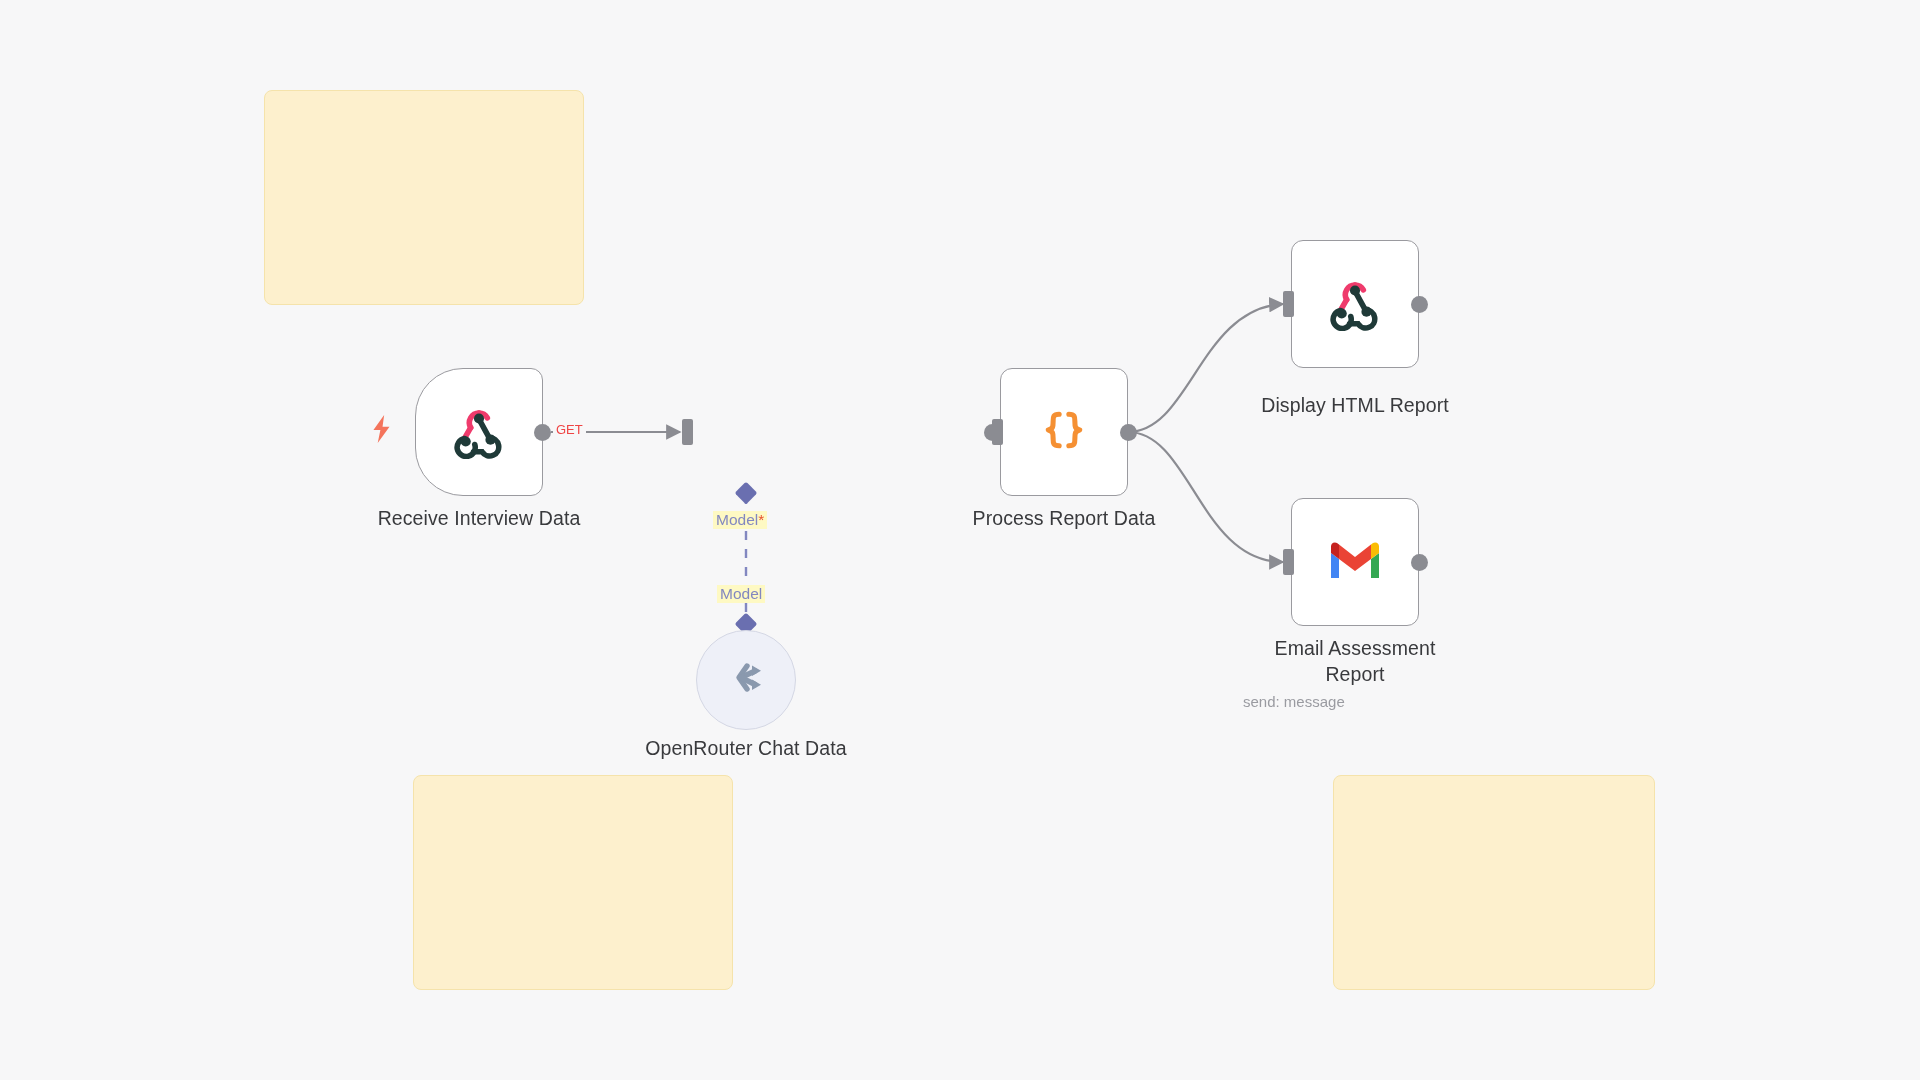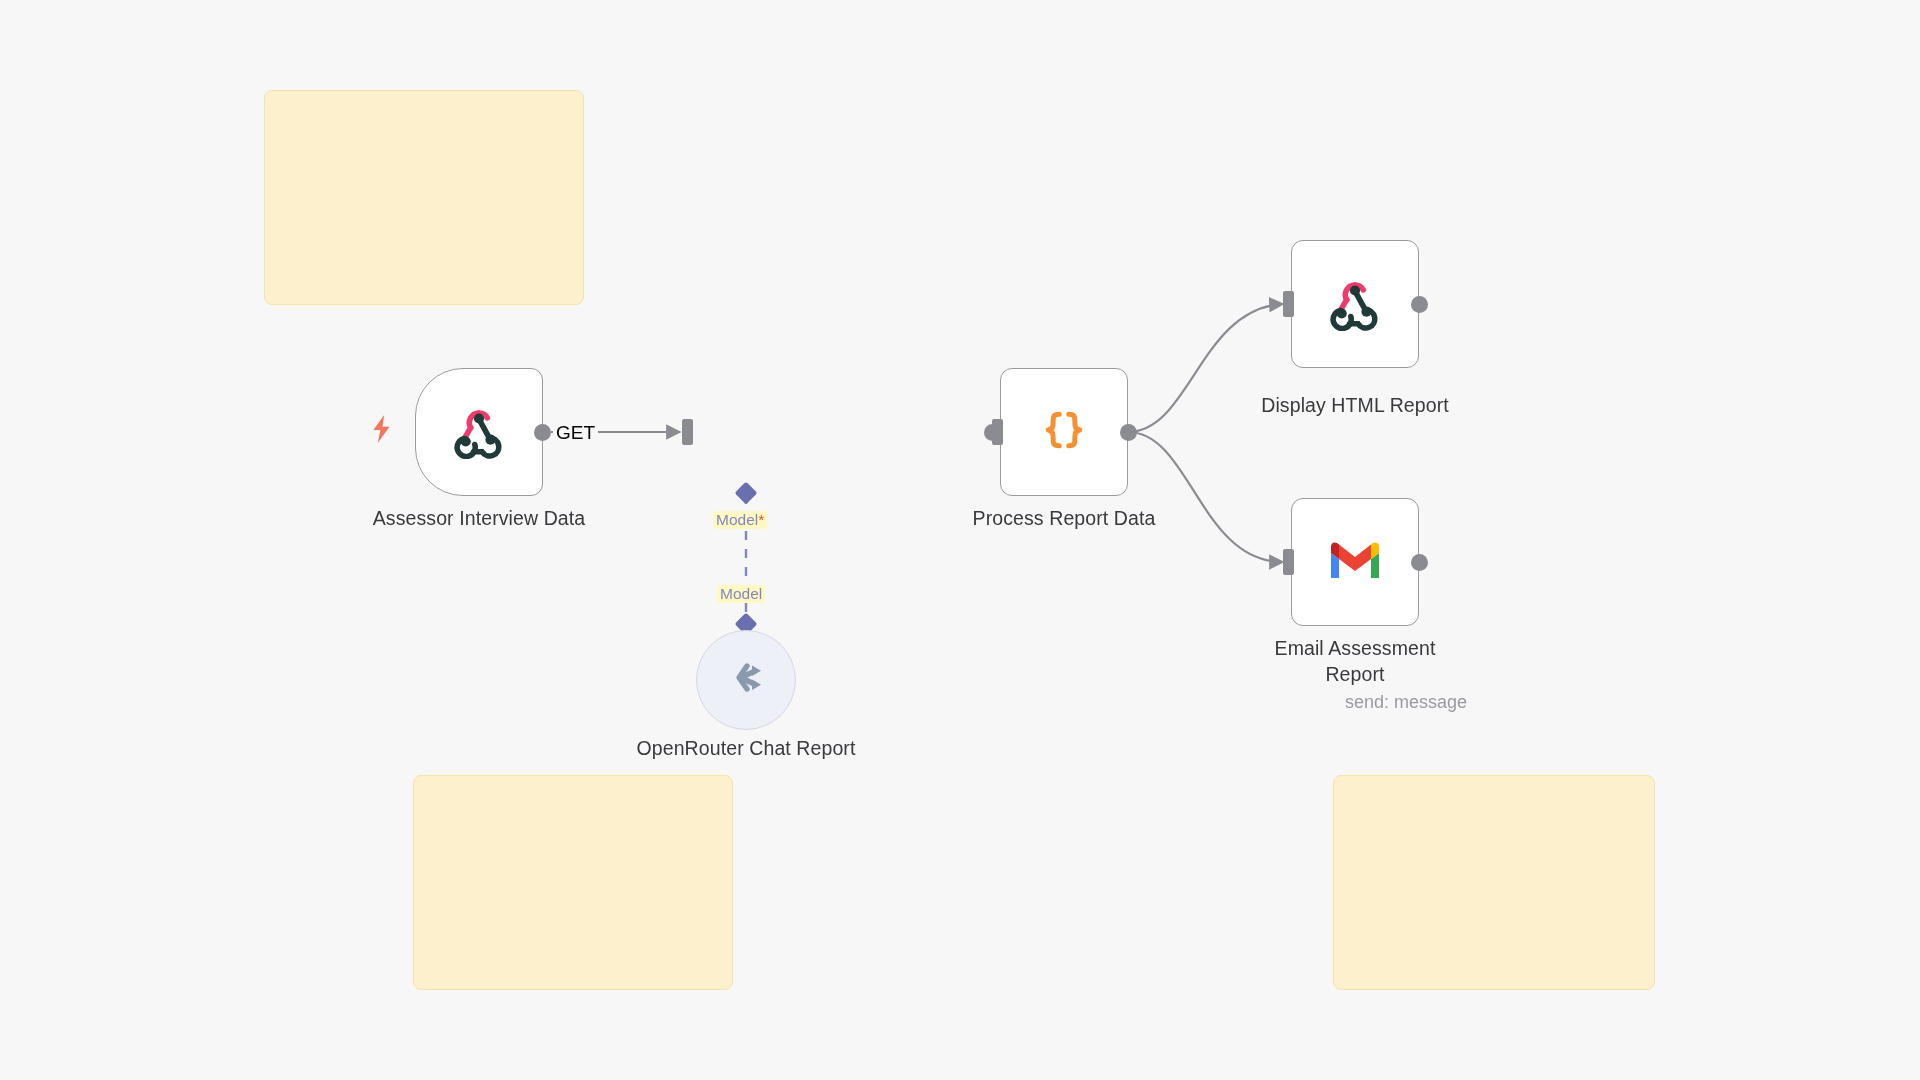--- a/index.html
+++ b/index.html
@@ -84,22 +84,22 @@
     position: absolute;
     text-align: center;
     font-size: 19.5px;
     color: #393a3d;
     line-height: 26px;
     letter-spacing: 0.1px;
   }
 
   .subcaption {
     position: absolute;
-    text-align: right;
-    font-size: 18px;
+    text-align: left;
+    font-size: 15px;
     color: #9a9ba1;
     line-height: 20px;
   }
 
   .node-title {
     font-size: 22px;
     color: #3b3c40;
     line-height: 28px;
     letter-spacing: 0.1px;
   }
@@ -126,22 +126,22 @@
     width: 16px;
     height: 16px;
     background: #6a6fb0;
     transform: rotate(45deg);
     border-radius: 2px;
   }
 
   
   .edge-label {
     position: absolute;
-    font-size: 19px;
-    color: #000000;
+    font-size: 13px;
+    color: #ef4444;
     background: #f7f7f8;
     padding: 0 3px;
     white-space: nowrap;
   }
 
   .edge-label-model {
     position: absolute;
     font-size: 15.5px;
     color: #8287c0;
     background: #fef9c3;
@@ -201,21 +201,21 @@
         <path d="M24 15 L32.5 30.5" fill="none" stroke="#1f3a38" stroke-width="4.6" stroke-linecap="round"></path>
         <path d="M32.5 30.5 a7.5 7.5 0 1 1 -6 11.5 l-7 0" fill="none" stroke="#1f3a38" stroke-width="4.6" stroke-linecap="round"></path>
         <circle cx="24" cy="14.5" r="4.2" fill="#1f3a38"></circle>
         <circle cx="13" cy="33.5" r="4.2" fill="#1f3a38"></circle>
         <circle cx="33.5" cy="32" r="4.2" fill="#1f3a38"></circle>
       </svg>
     </span>
   </div>
   <div class="port-dot" style="left:534px; top:424px;"></div>
   <div class="edge-label" style="left:553px; top:422px;">GET</div>
-  <div class="caption" style="left:339px; top:505px; width:280px;">Assessor Interview Data</div>
+  <div class="caption" style="left:339px; top:505px; width:280px;">Receive Interview Data</div>
 
   <div class="port-in" style="left:682px; top:419px;"></div>
   <div class="port-dot" style="left:984px; top:424px;"></div>
   <div class="port-diamond" style="left:738px; top:485px;"></div>
   <div class="edge-label-model" style="left:713px; top:511px;">
     <span>Model</span><span class="req-star">*</span>
   </div>
 
   <div class="node node-square" style="left:1000px; top:368px;">
     <span>
@@ -272,15 +272,15 @@
     <span>
       <svg width="50" height="38" viewBox="0 0 50 38">
         <path d="M26 7 L18 18.5 L26 30" fill="none" stroke="#8a99ae" stroke-width="5.4" stroke-linecap="round" stroke-linejoin="round"></path>
         <path d="M20 18.5 L34 12" fill="none" stroke="#8a99ae" stroke-width="5.4" stroke-linecap="round"></path>
         <path d="M20 18.5 L34 25.5" fill="none" stroke="#8a99ae" stroke-width="5.4" stroke-linecap="round"></path>
         <path d="M31 6.5 L40 11.8 L31 17 Z" fill="#8a99ae"></path>
         <path d="M31 20.5 L40 25.8 L31 31 Z" fill="#8a99ae"></path>
       </svg>
     </span>
   </div>
-  <div class="caption" style="left:636px; top:735px; width:220px;">OpenRouter Chat Report</div>
+  <div class="caption" style="left:636px; top:735px; width:220px;">OpenRouter Chat Data</div>
 
 </div>
 
 </body></html>

